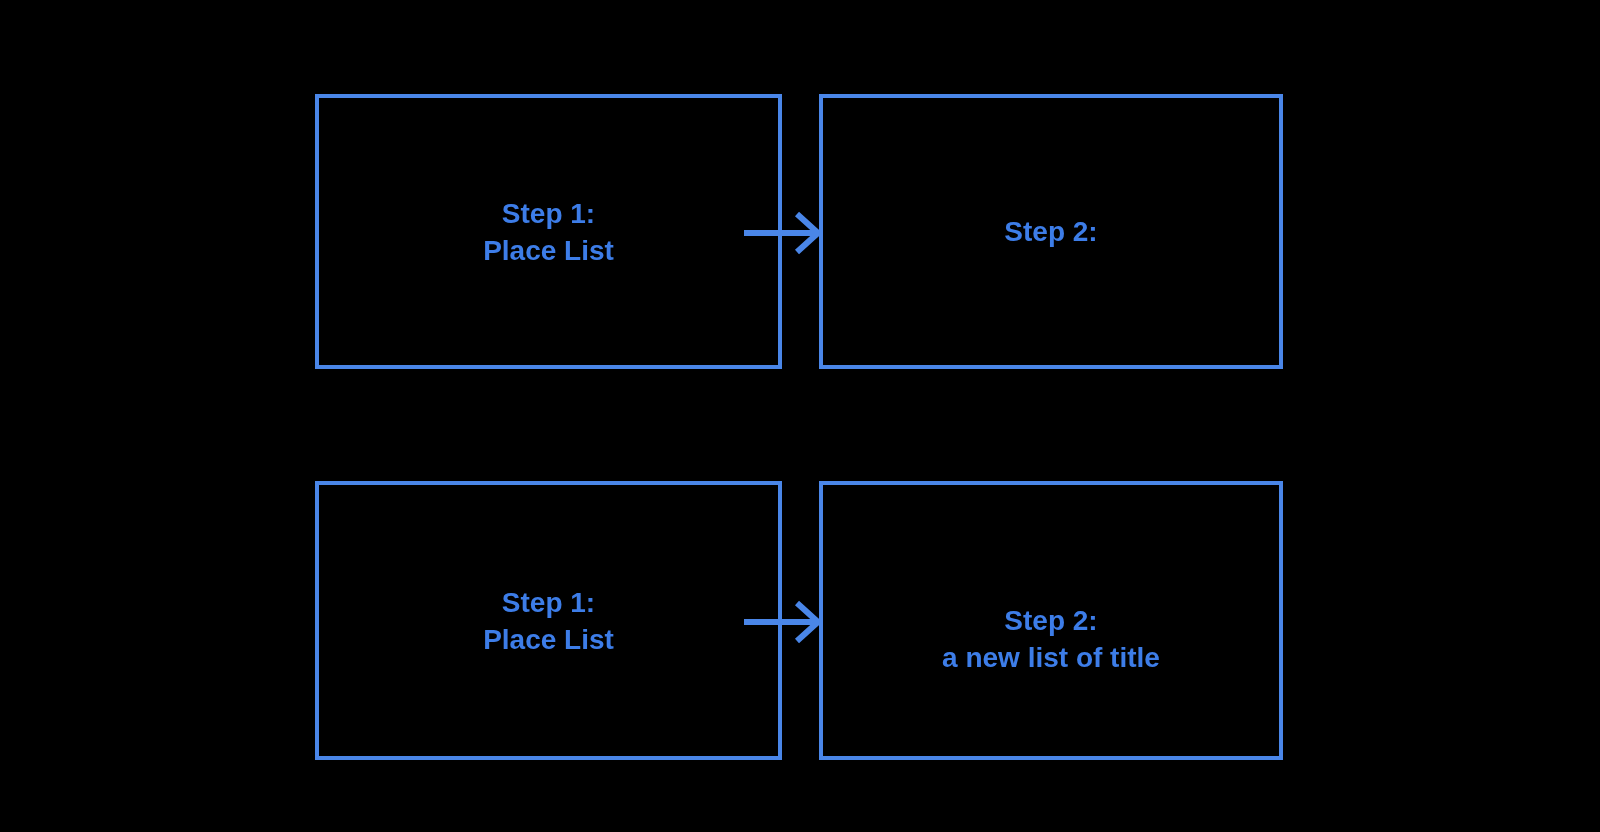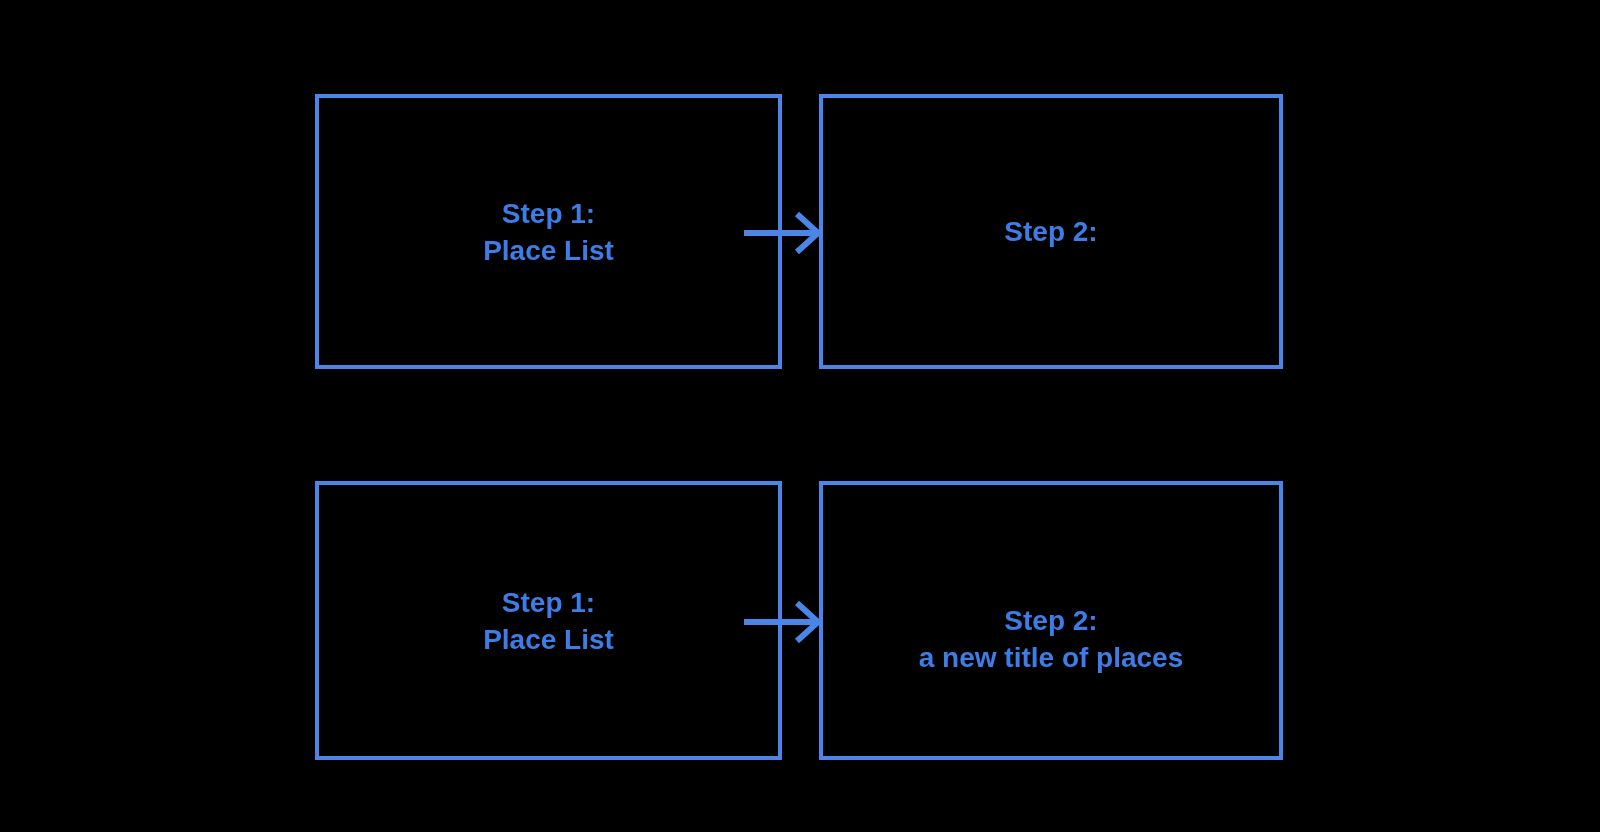--- a/index.html
+++ b/index.html
@@ -77,17 +77,17 @@
   </div>
 
   <svg class="flow-arrow arrow-bottom" viewBox="0 0 84 50">
     <line x1="4" y1="25" x2="76" y2="25" stroke-width="6" fill="none" stroke="#4a86e8"></line>
     <polyline points="57,6 78,25 57,44" stroke-width="6" fill="none" stroke-linejoin="miter" stroke="#4a86e8"></polyline>
   </svg>
 
   <div class="flow-box box-step2-bottom">
     <div class="box-text">
       <div>Step 2:</div>
-      <div>a new title of places</div>
+      <div>a new list of title</div>
     </div>
   </div>
 
 </div>
 
 </body></html>

